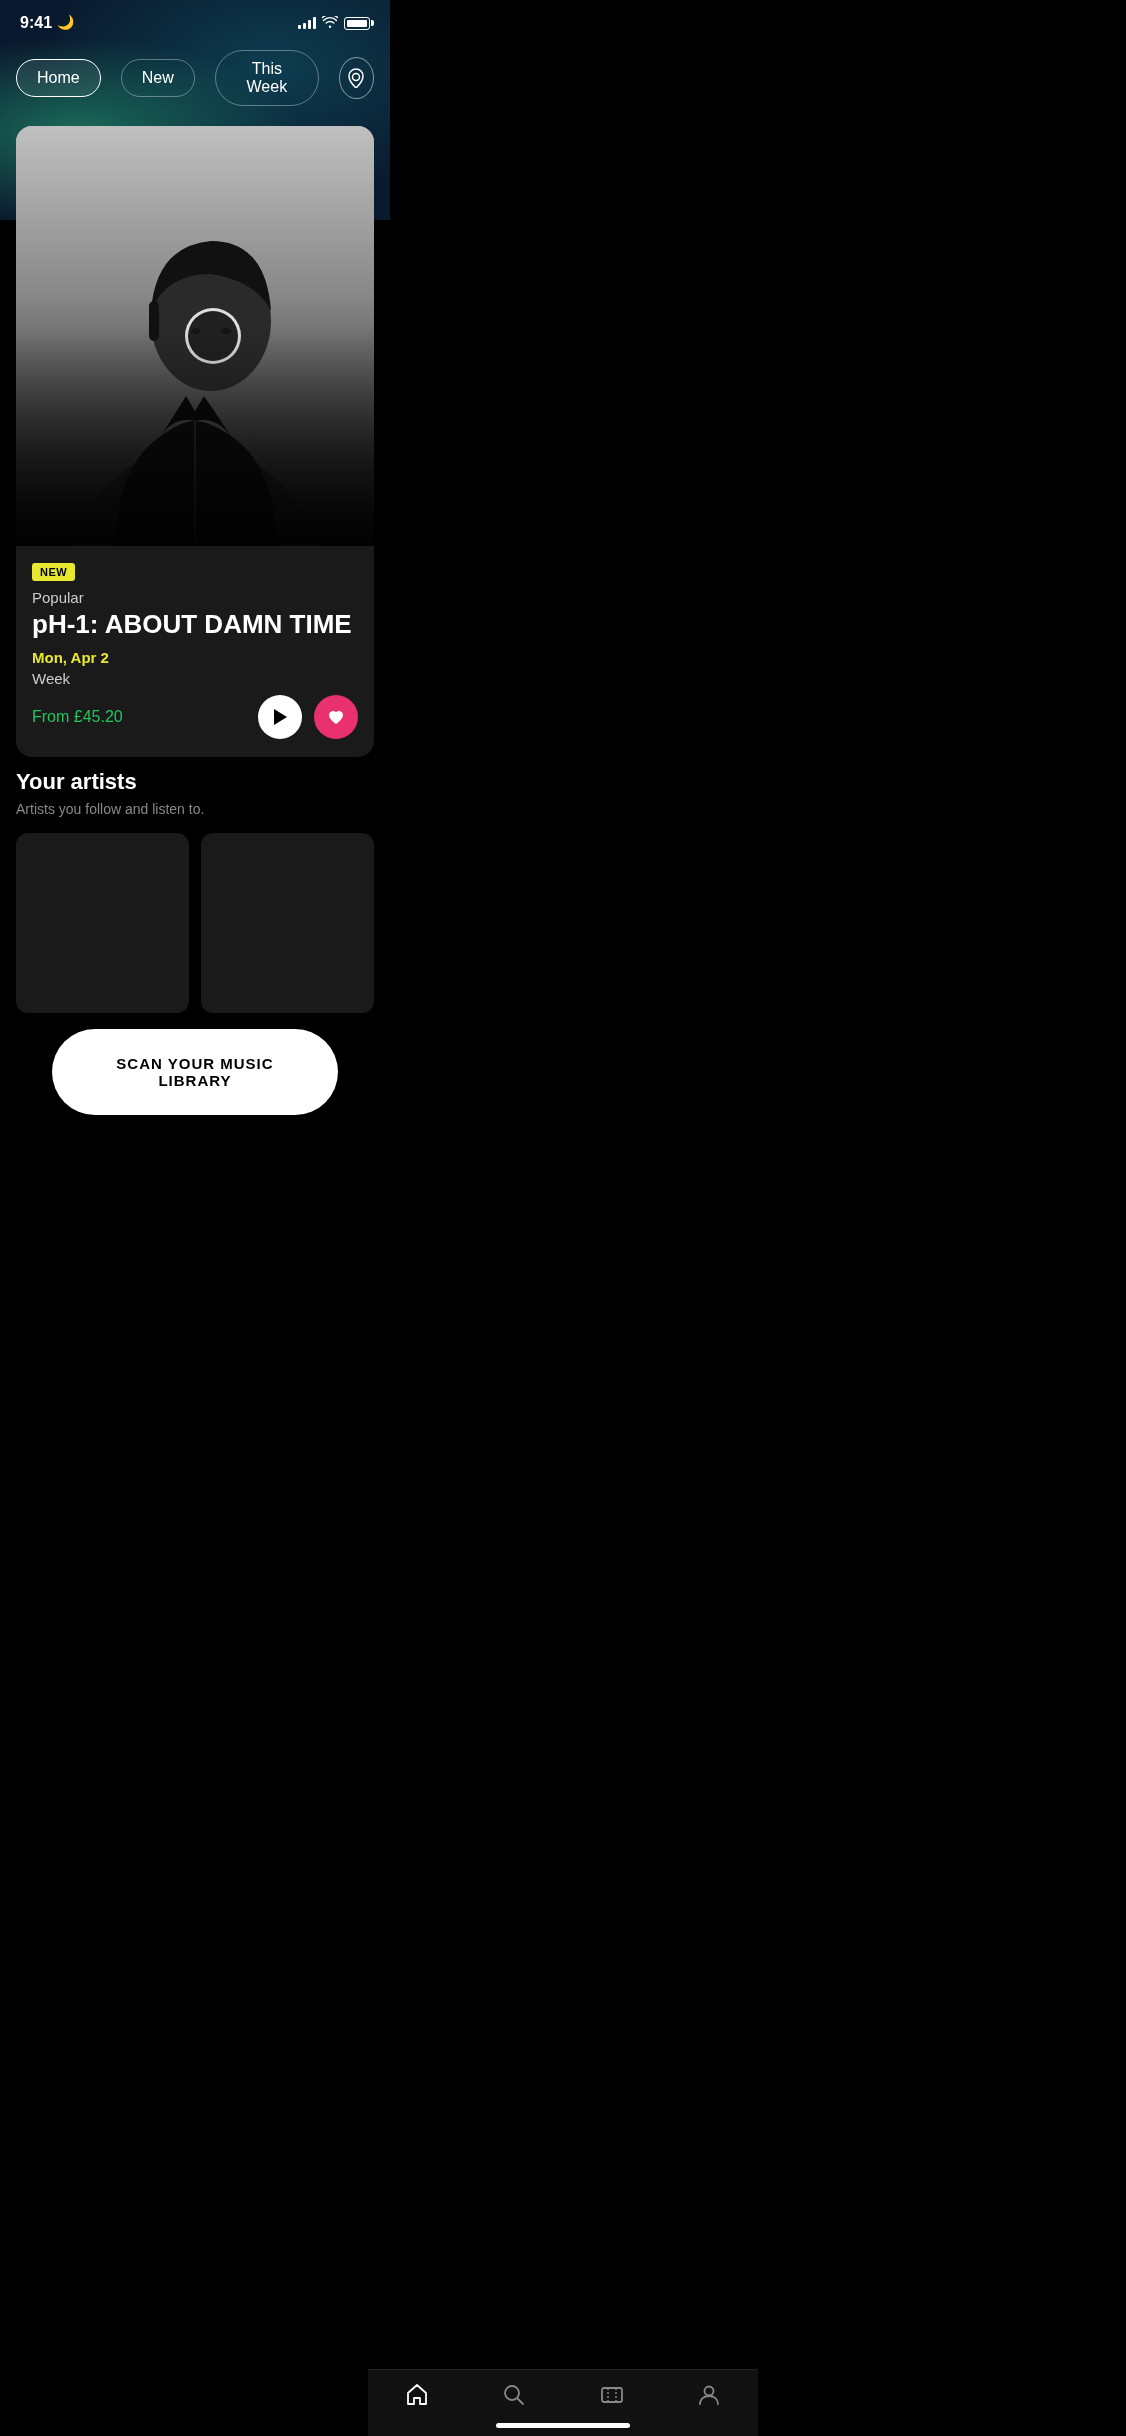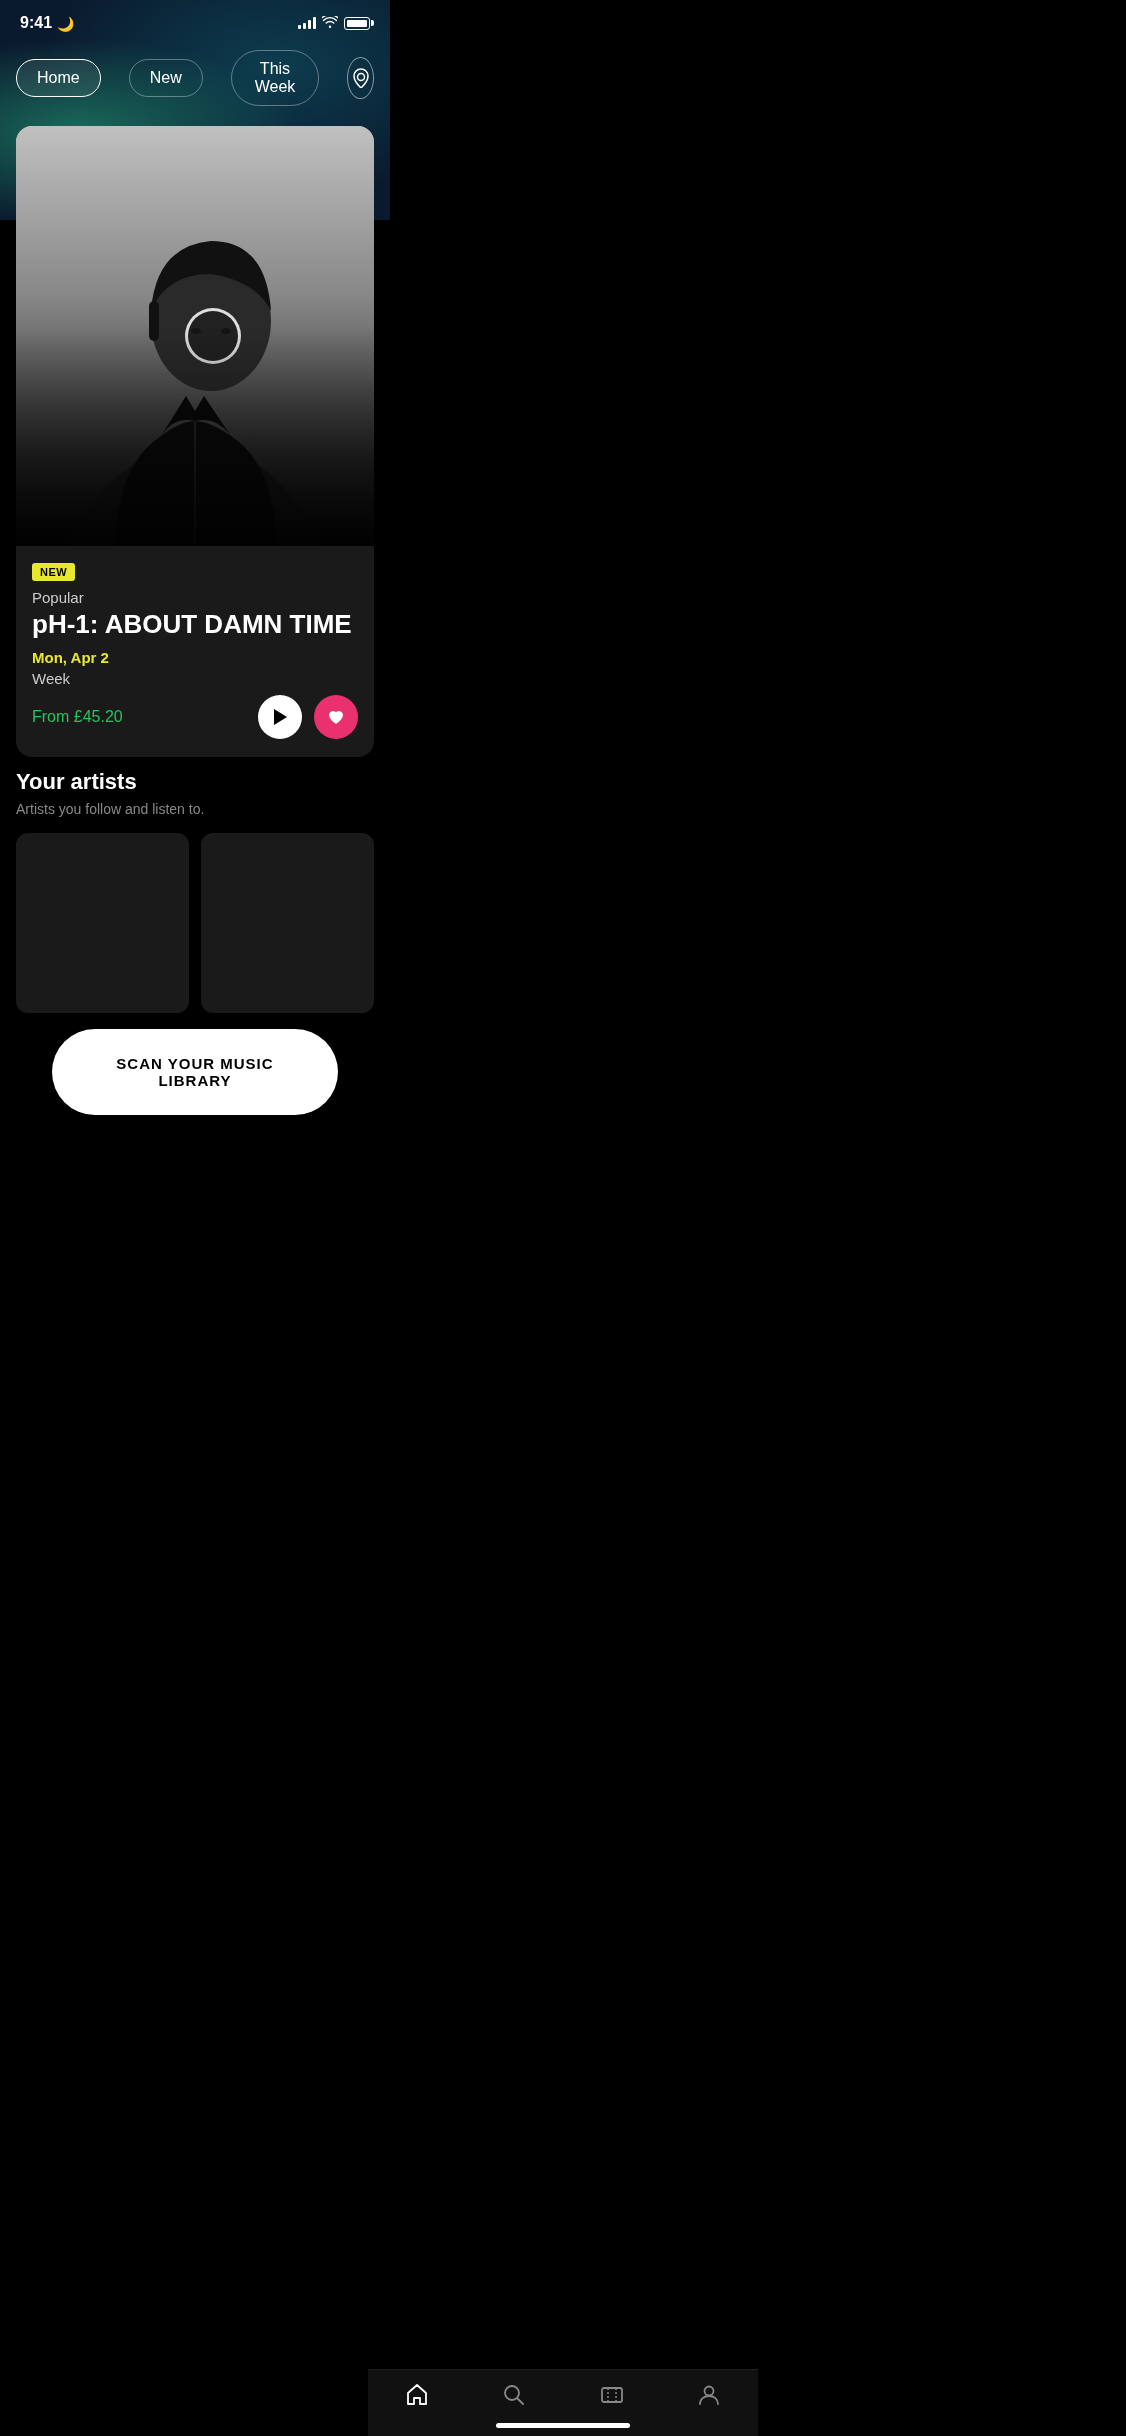--- a/index.html
+++ b/index.html
@@ -84,21 +84,21 @@
                   radial-gradient(ellipse at 70% 30%, #0d3d4f 0%, transparent 60%),
                   #0a1a2e;
       z-index: 0;
     }
 
     
     .nav-tabs {
       display: flex;
       align-items: center;
       padding: 10px 16px;
-      gap: 28px;
+      gap: 20px;
       position: relative;
       z-index: 10;
     }
     .nav-tab {
       padding: 9px 20px;
       border-radius: 50px;
       font-size: 16px;
       font-weight: 500;
       cursor: pointer;
       border: 1.5px solid rgba(255,255,255,0.35);
@@ -347,21 +347,21 @@
     .moon-icon {
       font-size: 14px;
     }
   </style>
 </head>
 <body>
 
 <div class="bg-gradient"></div>
 
 <div class="status-bar">
-  <div style="display:flex; align-items:flex-end; gap:5px;">
+  <div style="display:flex; align-items:flex-start; gap:5px;">
     <span class="status-time">9:41</span>
     <span class="moon-icon">🌙</span>
   </div>
   <div class="status-icons">
     <div class="signal-bars">
       <div class="signal-bar" style="height:4px;"></div>
       <div class="signal-bar" style="height:6px;"></div>
       <div class="signal-bar" style="height:9px;"></div>
       <div class="signal-bar" style="height:12px;"></div>
     </div>

